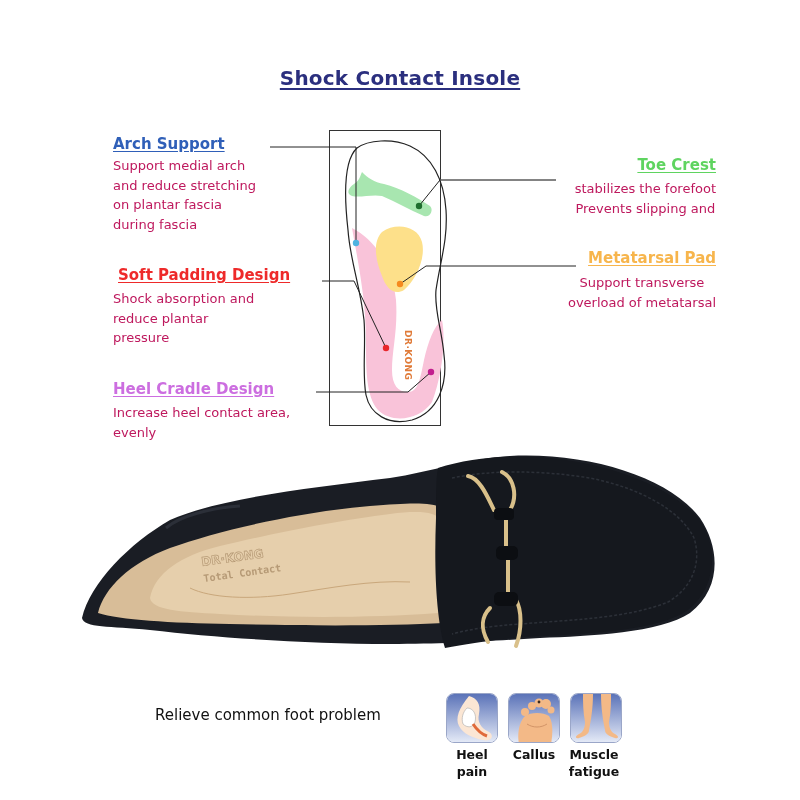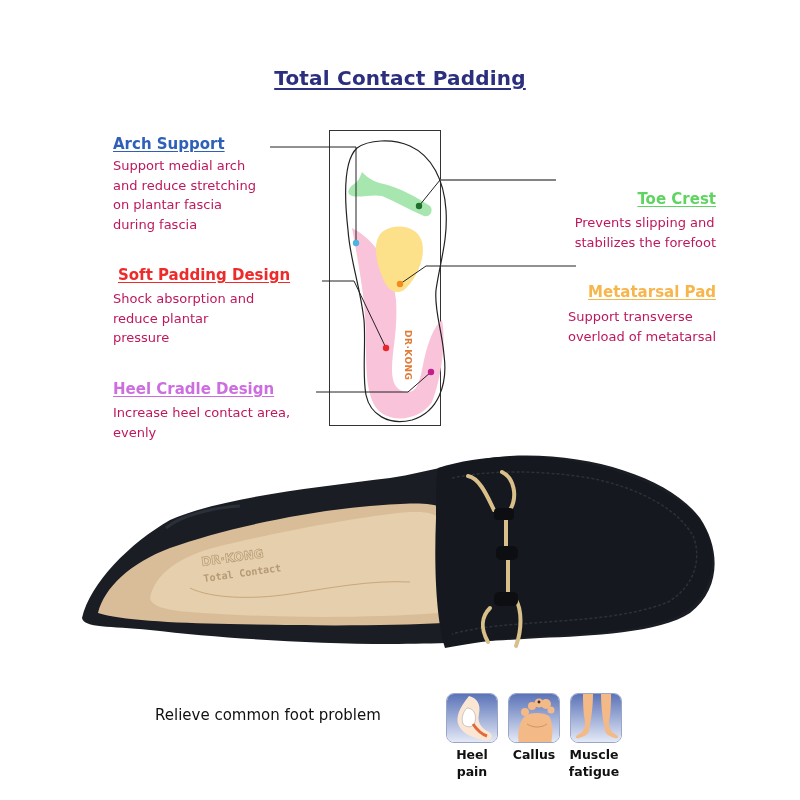--- a/index.html
+++ b/index.html
@@ -5,32 +5,32 @@
     html, body { margin: 0; padding: 0; background: #ffffff; }
     body { width: 800px; height: 800px; position: relative; overflow: hidden;
            font-family: "DejaVu Sans", "Liberation Sans", sans-serif; color: #111; }
     .abs { position: absolute; }
     .title { left: 0; width: 800px; top: 66px; text-align: center;
              font-size: 20px; font-weight: bold; color: #2b2f7e; text-decoration: underline;
              text-underline-offset: 3px; letter-spacing: 0.2px; }
     .heading { font-size: 15px; font-weight: bold; text-decoration: underline;
                text-underline-offset: 2px; white-space: nowrap; }
     .desc { font-size: 13px; font-weight: normal; line-height: 19.5px; color: #be185d; }
-    .right { text-align: left; margin-top: 34px; }
+    .right { text-align: center; }
     .diagram { left: 0; top: 0; width: 800px; height: 800px; pointer-events: none; }
     .shoe { left: 70px; top: 448px; width: 660px; height: 240px; }
     .relieve { left: 155px; top: 706px; font-size: 15px; font-weight: normal; white-space: nowrap; }
     .icon-card { width: 52px; height: 50px; border-radius: 8px; overflow: hidden;
                  border: 1px solid #9aa6c8; box-sizing: border-box; }
     .icon-label { font-size: 12.5px; font-weight: bold; text-align: center; line-height: 17px; width: 70px; }
   </style>
 </head>
 <body>
 
-<div class="abs title">Total Contact Padding</div>
+<div class="abs title">Shock Contact Insole</div>
 
 <svg class="abs diagram" viewBox="0 0 800 800" width="800" height="800">
 
   <rect x="329.5" y="130.5" width="111" height="295" fill="none" stroke="#333" stroke-width="1"></rect>
 
   <path d="M352 228 C372 238 392 262 396 300 C398 330 392 350 392 370 C392 385 398 392 408 392 C418 392 420 380 424 360 C428 342 434 326 442 320 C446 340 442 376 432 402 C420 420 392 424 378 410 C366 396 366 370 366 340 C366 300 358 262 352 228 Z" fill="#f9c3d9"></path>
 
   <path d="M357 148 C368 140 392 138 410 146 C432 156 444 180 446 210 C448 240 440 262 436 290 C434 310 442 330 444 355 C448 385 438 412 412 420 C388 426 370 414 366 395 C362 375 366 345 364 320 C360 285 350 260 348 230 C344 195 344 160 357 148 Z" fill="none" stroke="#222" stroke-width="1.2"></path>
 
   <path d="M362 172 C368 178 374 182 384 184 C400 188 418 198 430 206 C434 210 430 218 424 216 C410 210 396 202 382 196 C372 194 360 198 352 196 C346 194 348 188 354 184 C360 180 360 176 362 172 Z" fill="#a8e6b0"></path>
@@ -69,22 +69,22 @@
 </div>
 
 <div class="abs heading" style="left:113px; top:380px; color:#cc6ee0;">Heel Cradle Design</div>
 <div class="abs desc" style="left:113px; top:403px;">
   <div>Increase heel contact area,</div>
   <div>evenly</div>
 </div>
 
 <div class="abs heading right" style="right:84px; top:156px; color:#5fd460;">Toe Crest</div>
 <div class="abs desc right" style="right:84px; top:179px;">
+  <div>stabilizes the forefoot</div>
   <div>Prevents slipping and</div>
-  <div>stabilizes the forefoot</div>
 </div>
 
 <div class="abs heading right" style="right:84px; top:249px; color:#f7b54c;">Metatarsal Pad</div>
 <div class="abs desc right" style="right:84px; top:273px;">
   <div>Support transverse</div>
   <div>overload of metatarsal</div>
 </div>
 
 <svg class="abs shoe" viewBox="0 0 660 240" width="660" height="240">
 

